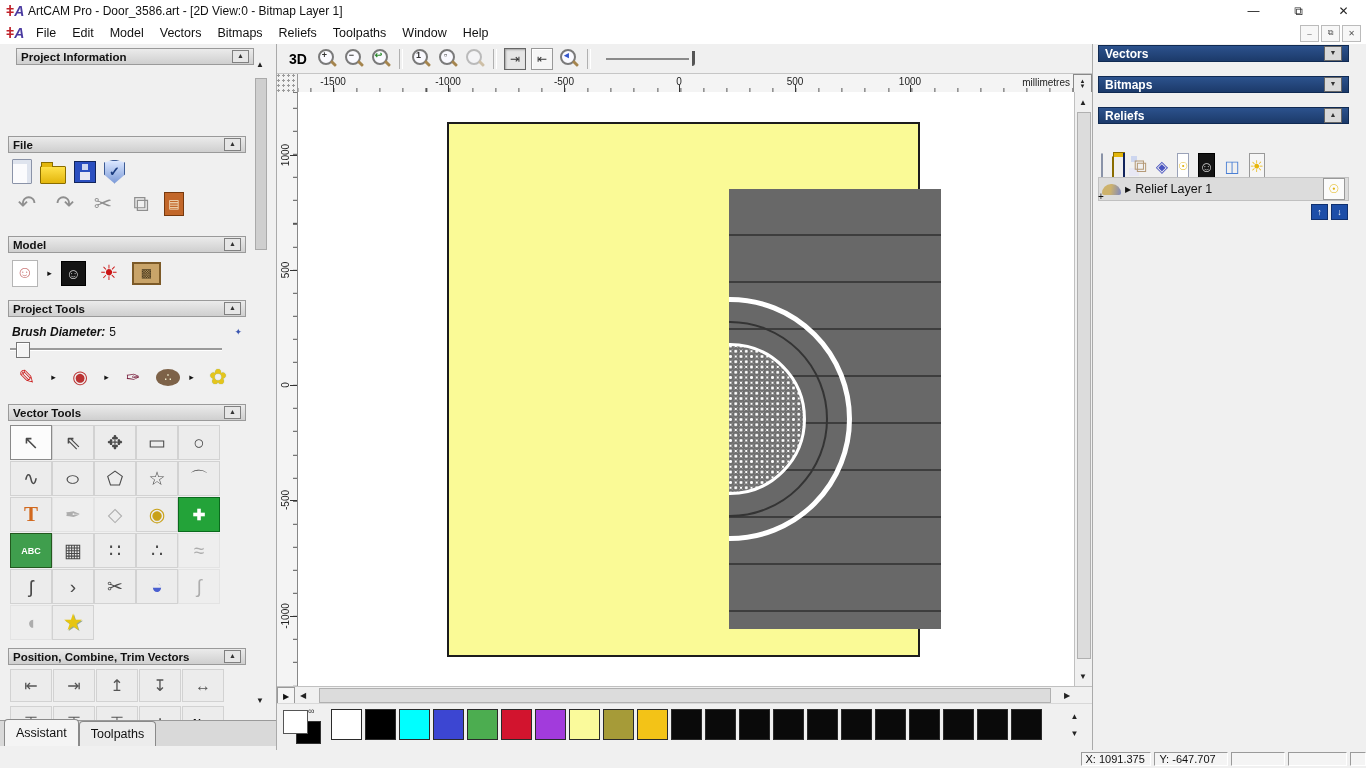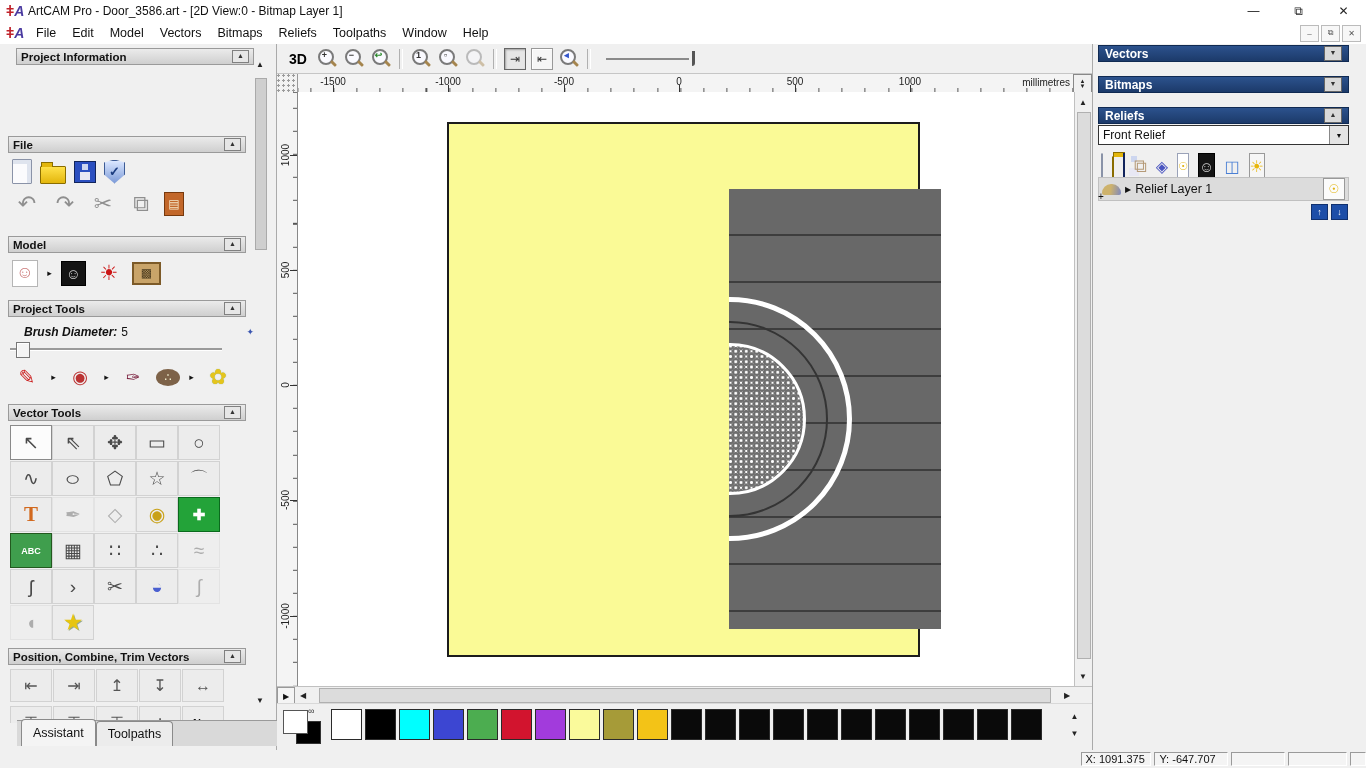--- a/index.html
+++ b/index.html
@@ -51,21 +51,21 @@
   [data-variant~="bucket"]{color:#b33;font-size:18px;}
   [data-variant~="dropper"]{color:#7a1f3d;font-size:17px;}
   [data-variant~="palette"]{width:24px;height:17px;background:#7d6248;border-radius:50%;color:#ffd;font-size:11px;}
   [data-variant~="sponge"]{color:#e5c51c;font-size:21px;text-shadow:0 0 1px #8a7;}
   [data-variant~="dup"]{color:#b59a77;font-size:18px;}
   [data-variant~="layers"]{color:#4a55c0;font-size:16px;}
   [data-variant~="bulbpage"]{width:16px;height:20px;background:#fff;border:1px solid #9aa2b8;color:#e2b411;font-size:11px;}
   [data-variant~="trash"]{color:#4a7fd4;font-size:16px;}
   [data-variant~="bulbs"]{color:#e8b60a;font-size:16px;border:1px solid #999;background:#f6f6f6;width:24px;height:22px;}
   
-  .brush-row{margin:8px 0 0 24px;font-size:12px;display:flex;align-items:center;gap:4px;width:230px;}
+  .brush-row{margin:8px 0 0 12px;font-size:12px;display:flex;align-items:center;gap:4px;width:230px;}
   .brush-lab{font-weight:bold;font-style:italic;}
   .spark{margin-left:auto;color:#3a55b0;font-size:9px;}
   .slider{position:relative;width:212px;height:16px;margin:2px 0 2px 10px;}
   .slider .track{position:absolute;left:0;right:0;top:7px;height:2px;background:#9a9a9a;box-shadow:0 1px 0 #fff;}
   .slider .handle{position:absolute;left:6px;top:1px;width:12px;height:14px;background:#f4f4f4;border:1px solid #777;
       box-shadow:inset 1px 1px 0 #fff;}
   
   .vgrid{display:grid;grid-template-columns:repeat(5,41px);grid-auto-rows:35px;gap:1px;margin:4px 0 0 10px;width:210px;}
   .vtool{width:40px;height:33px;background:#ececec;border:1px solid #d2d2d2;display:flex;align-items:center;
       justify-content:center;font-size:19px;color:#4a4a4a;}
@@ -86,21 +86,21 @@
      justify-content:center;font-size:16px;color:#555;}
   .ptool[data-variant~="textg"]{font-size:11px;font-weight:bold;color:#111;}
   .prow2{height:17px;overflow:hidden;}
   
   .lscroll{position:absolute;left:252px;top:12px;width:16px;height:652px;}
   .sarrow{position:absolute;left:0;width:16px;height:16px;display:flex;align-items:center;justify-content:center;
      font-size:8px;color:#222;}
   .lscroll .thumb{position:absolute;left:3px;top:22px;width:10px;height:170px;background:#cfcfcf;border:1px solid #aaa;}
   
   .tabstrip{position:absolute;left:0;bottom:4px;width:100%;height:26px;background:#d9d9d9;border-top:1px solid #9a9a9a;
-     display:flex;align-items:flex-end;padding-left:4px;box-sizing:border-box;margin-left:17px;}
+     display:flex;align-items:flex-end;padding-left:4px;box-sizing:border-box;}
   .tab{height:24px;padding:0 11px;border:1px solid #8a8a8a;border-bottom:none;border-radius:4px 4px 0 0;background:#ececec;
      font-size:12.5px;display:flex;align-items:center;position:relative;}
   .tab.active{height:26px;background:#f4f4f4;z-index:2;}
   
   .canvaszone{position:absolute;left:277px;top:44px;width:815px;height:706px;}
   .ctoolbar{position:absolute;left:0;top:0;width:100%;height:30px;background:#f0f0f0;border-bottom:1px solid #c6c6c6;
      display:flex;align-items:center;padding-left:8px;box-sizing:border-box;gap:5px;}
   .tbtn{width:22px;height:22px;position:relative;display:flex;align-items:center;justify-content:center;font-size:10px;color:#333;}
   .tbtn[data-variant~="text3d"]{font-weight:bold;font-size:14px;width:26px;color:#000;text-align:right;}
   .tbtn[data-variant~="loupe"]::before{content:"";position:absolute;left:2px;top:1px;width:12px;height:12px;
@@ -535,24 +535,20 @@
     </div>
     <div class="rp-hdr" style="top:32px">
       <span>Bitmaps</span>
       <span class="rp-btn">▼</span>
     </div>
     <div class="rp-hdr" style="top:63px">
       <span>Reliefs</span>
       <span class="rp-btn">▲</span>
     </div>
 
-    <div class="combo">
-      <span class="val">Front Relief</span>
-      <span class="drop">▼</span>
-    </div>
 
     <div class="relieftools">
 
     <div class="tool" style="width:auto;height:24px" data-variant="page"></div>
         <div class="tool" style="width:auto;height:24px" data-variant="folder"></div>
         <div class="tool" style="width:auto;height:24px" data-variant="floppy"></div>
         <div class="tool" style="width:auto;height:24px" data-variant="dup">⧉</div>
         <div class="tool" style="width:auto;height:24px" data-variant="layers">◈</div>
         <div class="tool" style="width:auto;height:24px" data-variant="bulbpage">☉</div>
         <div class="tool" style="width:auto;height:24px" data-variant="tile-black">☺</div>

